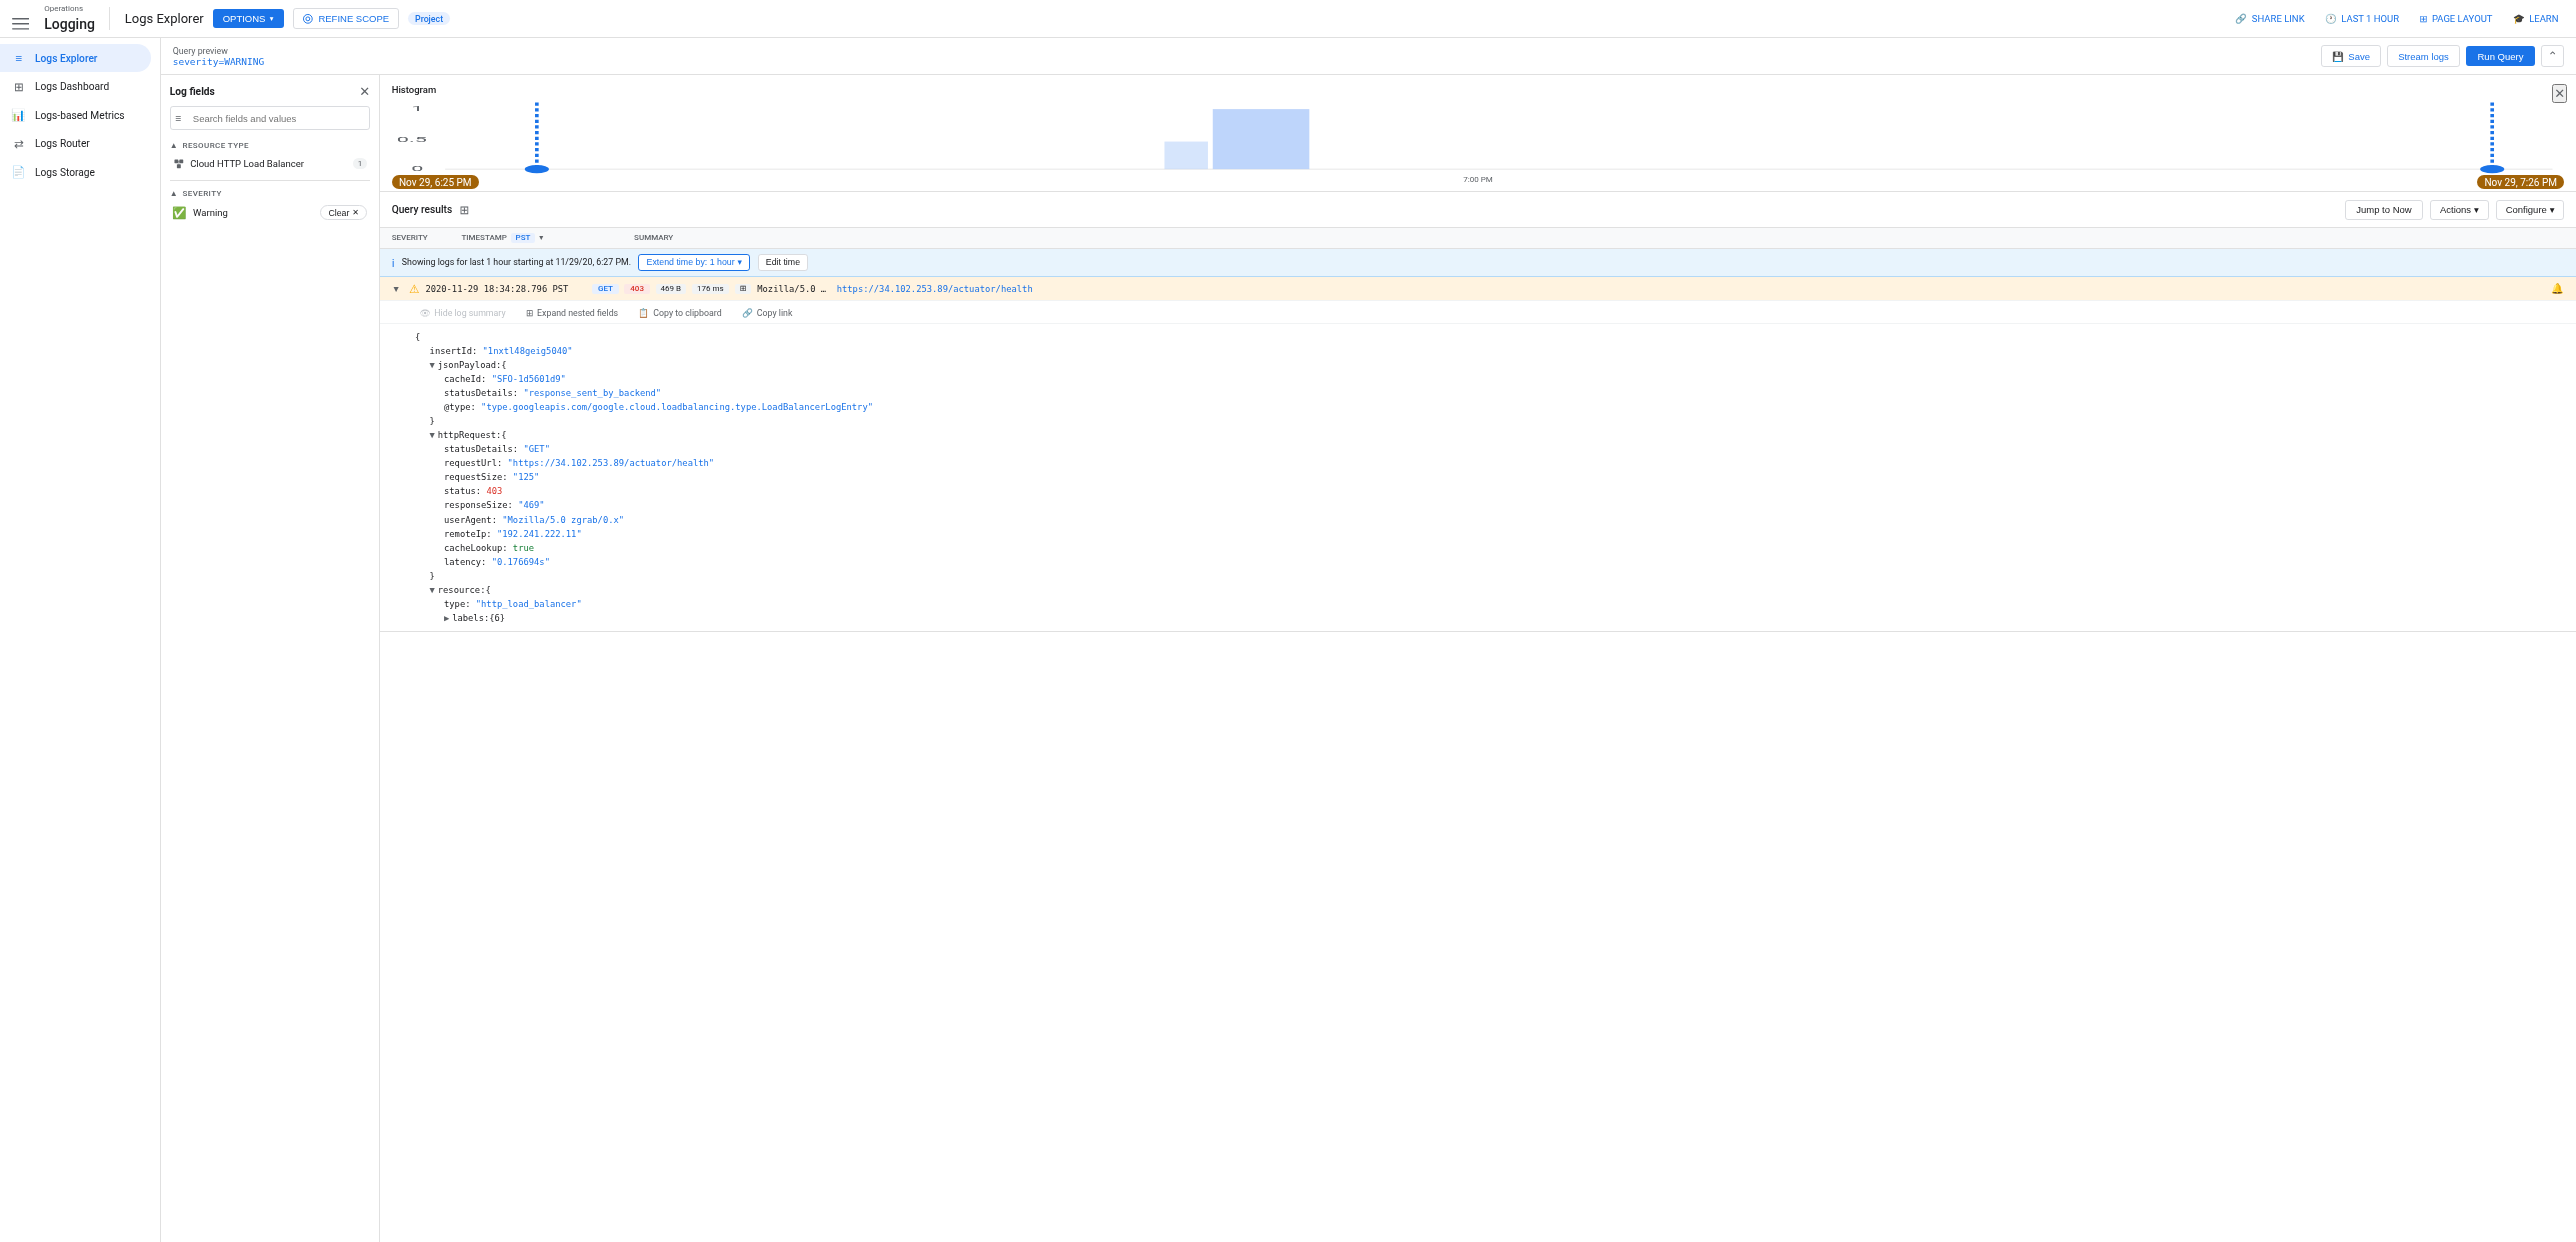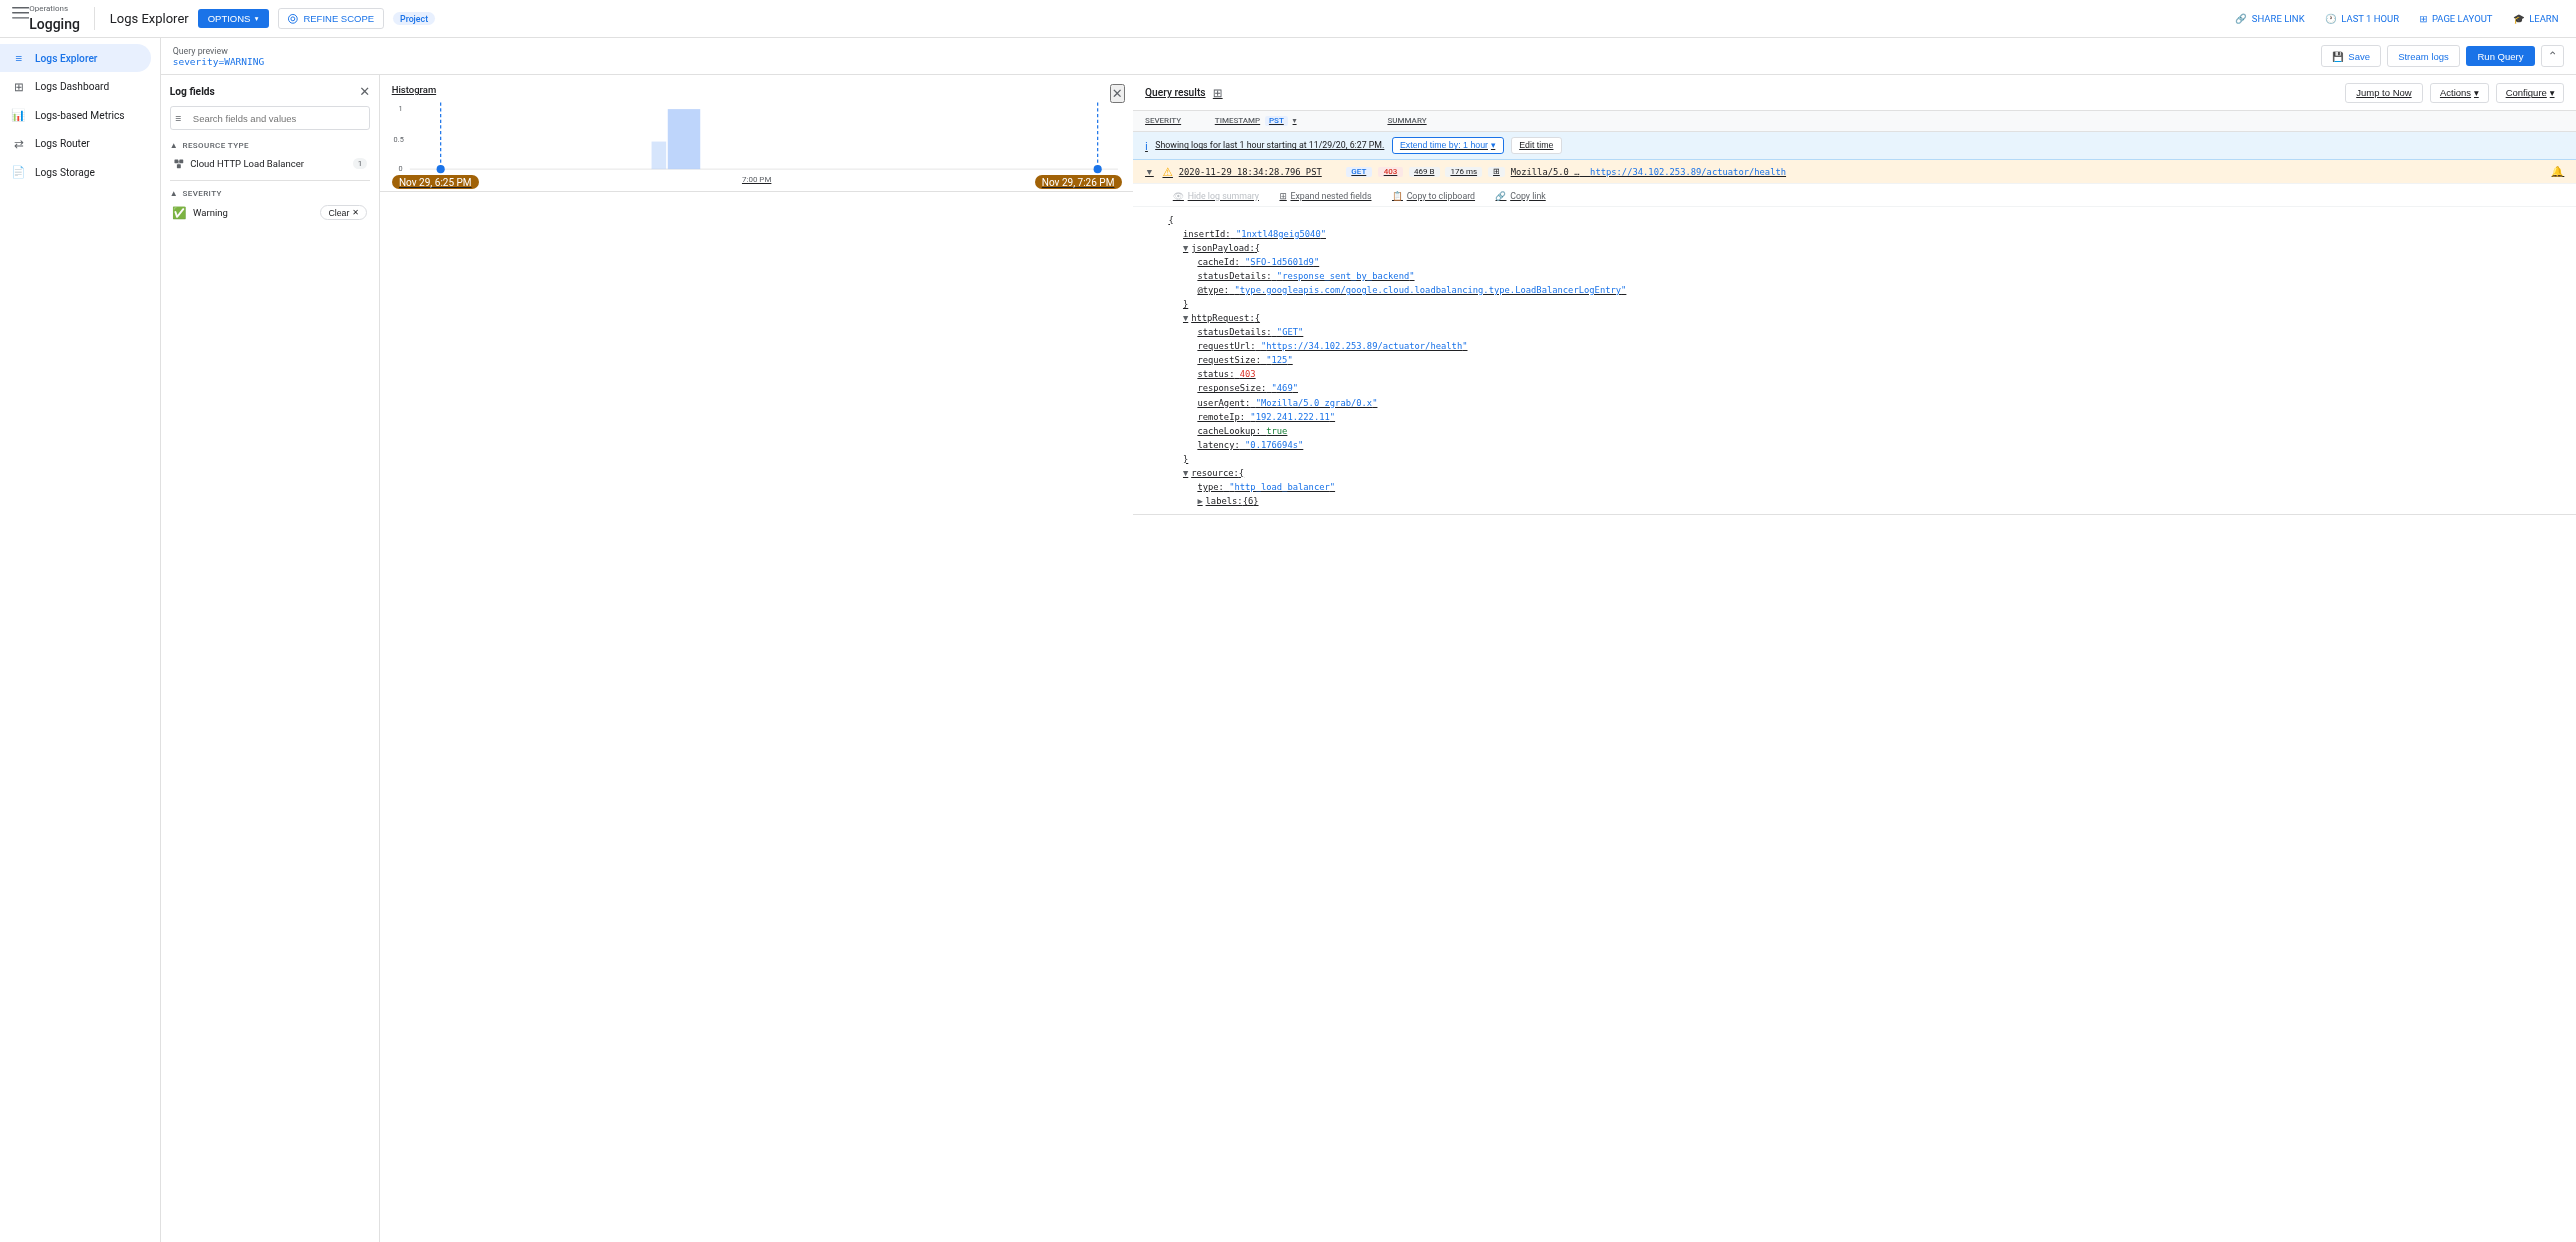--- a/index.html
+++ b/index.html
@@ -121,21 +121,21 @@
     }
     .severity-icon { color: #34a853; font-size: 11.7px; }
     .severity-label { font-size: 9.5px; color: #202124; flex: 1; }
     .clear-btn {
       border: 0.7px solid #dadce0; background: #fff; color: #202124;
       border-radius: 8.8px; padding: 1.5px 7.3px; font-size: 8.8px; cursor: pointer;
       display: flex; align-items: center; gap: 2.9px;
     }
 
     
-    .right-panel { flex: 1; display: flex; flex-direction: row; overflow: hidden; text-decoration: underline; }
+    .right-panel { flex: 1; display: flex; flex-direction: column; overflow: hidden; }
 
     
     .histogram-section {
       border-bottom: 0.7px solid #e0e0e0; padding: 8.8px 11.7px; position: relative;
       height: 117px; flex-shrink: 0;
     }
     .histogram-title { font-size: 9.5px; font-weight: 500; color: #202124; margin-bottom: 5.8px; }
     .histogram-close {
       position: absolute; top: 8.8px; right: 8.8px;
       color: #5f6368; cursor: pointer; font-size: 13px;
@@ -251,21 +251,21 @@
     .log-json .bool-val { color: #188038; }
     .log-json .expand-arrow { color: #5f6368; cursor: pointer; margin-right: 2.9px; }
     .indent-1 { margin-left: 14.6px; }
     .indent-2 { margin-left: 29px; }
     .line { display: flex; align-items: center; }
   </style>
 </head>
 <body>
 
 <div class="top-nav">
-  <div style="display:flex;align-items:flex-start;gap:0;">
+  <div style="display:flex;align-items:flex-end;gap:15px;">
     <svg width="17.5" height="17.5" viewBox="0 0 24 24" fill="none">
       <rect y="4" width="24" height="2" rx="1" fill="#5f6368"></rect>
       <rect y="11" width="24" height="2" rx="1" fill="#5f6368"></rect>
       <rect y="18" width="24" height="2" rx="1" fill="#5f6368"></rect>
     </svg>
     <div style="font-size:9.5px;line-height:1.3;">
       <div style="font-size:8px;color:#5f6368;">Operations</div>
       <div style="font-size:14px;font-weight:500;">Logging</div>
     </div>
   </div>

